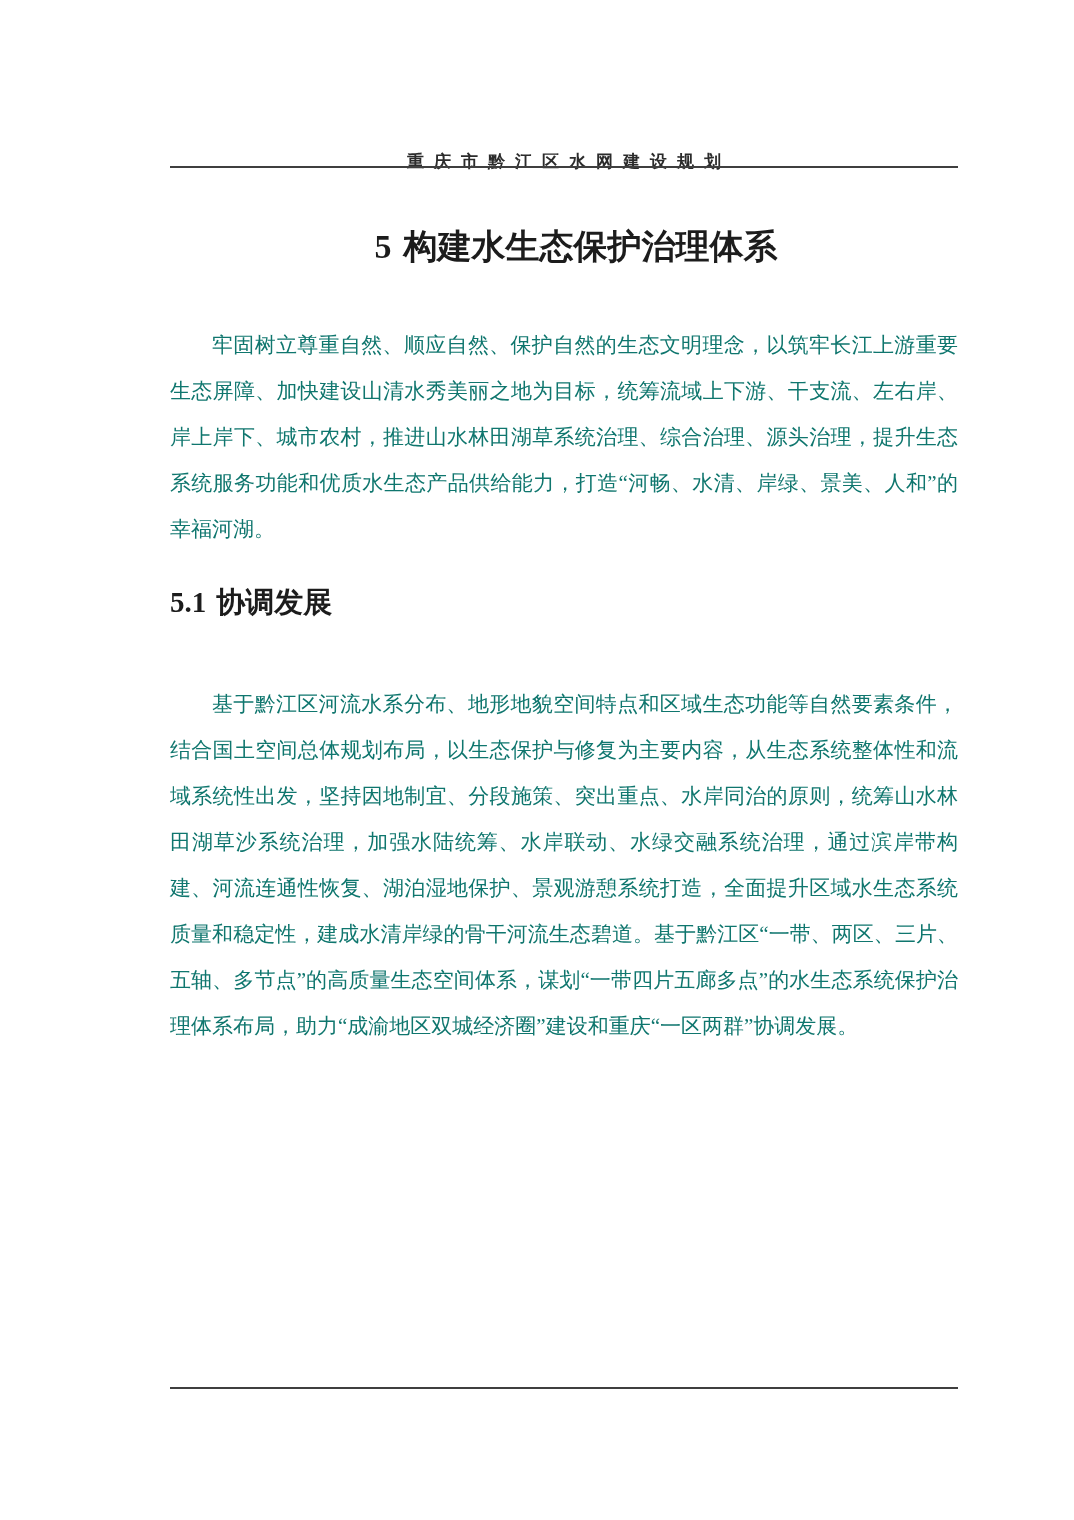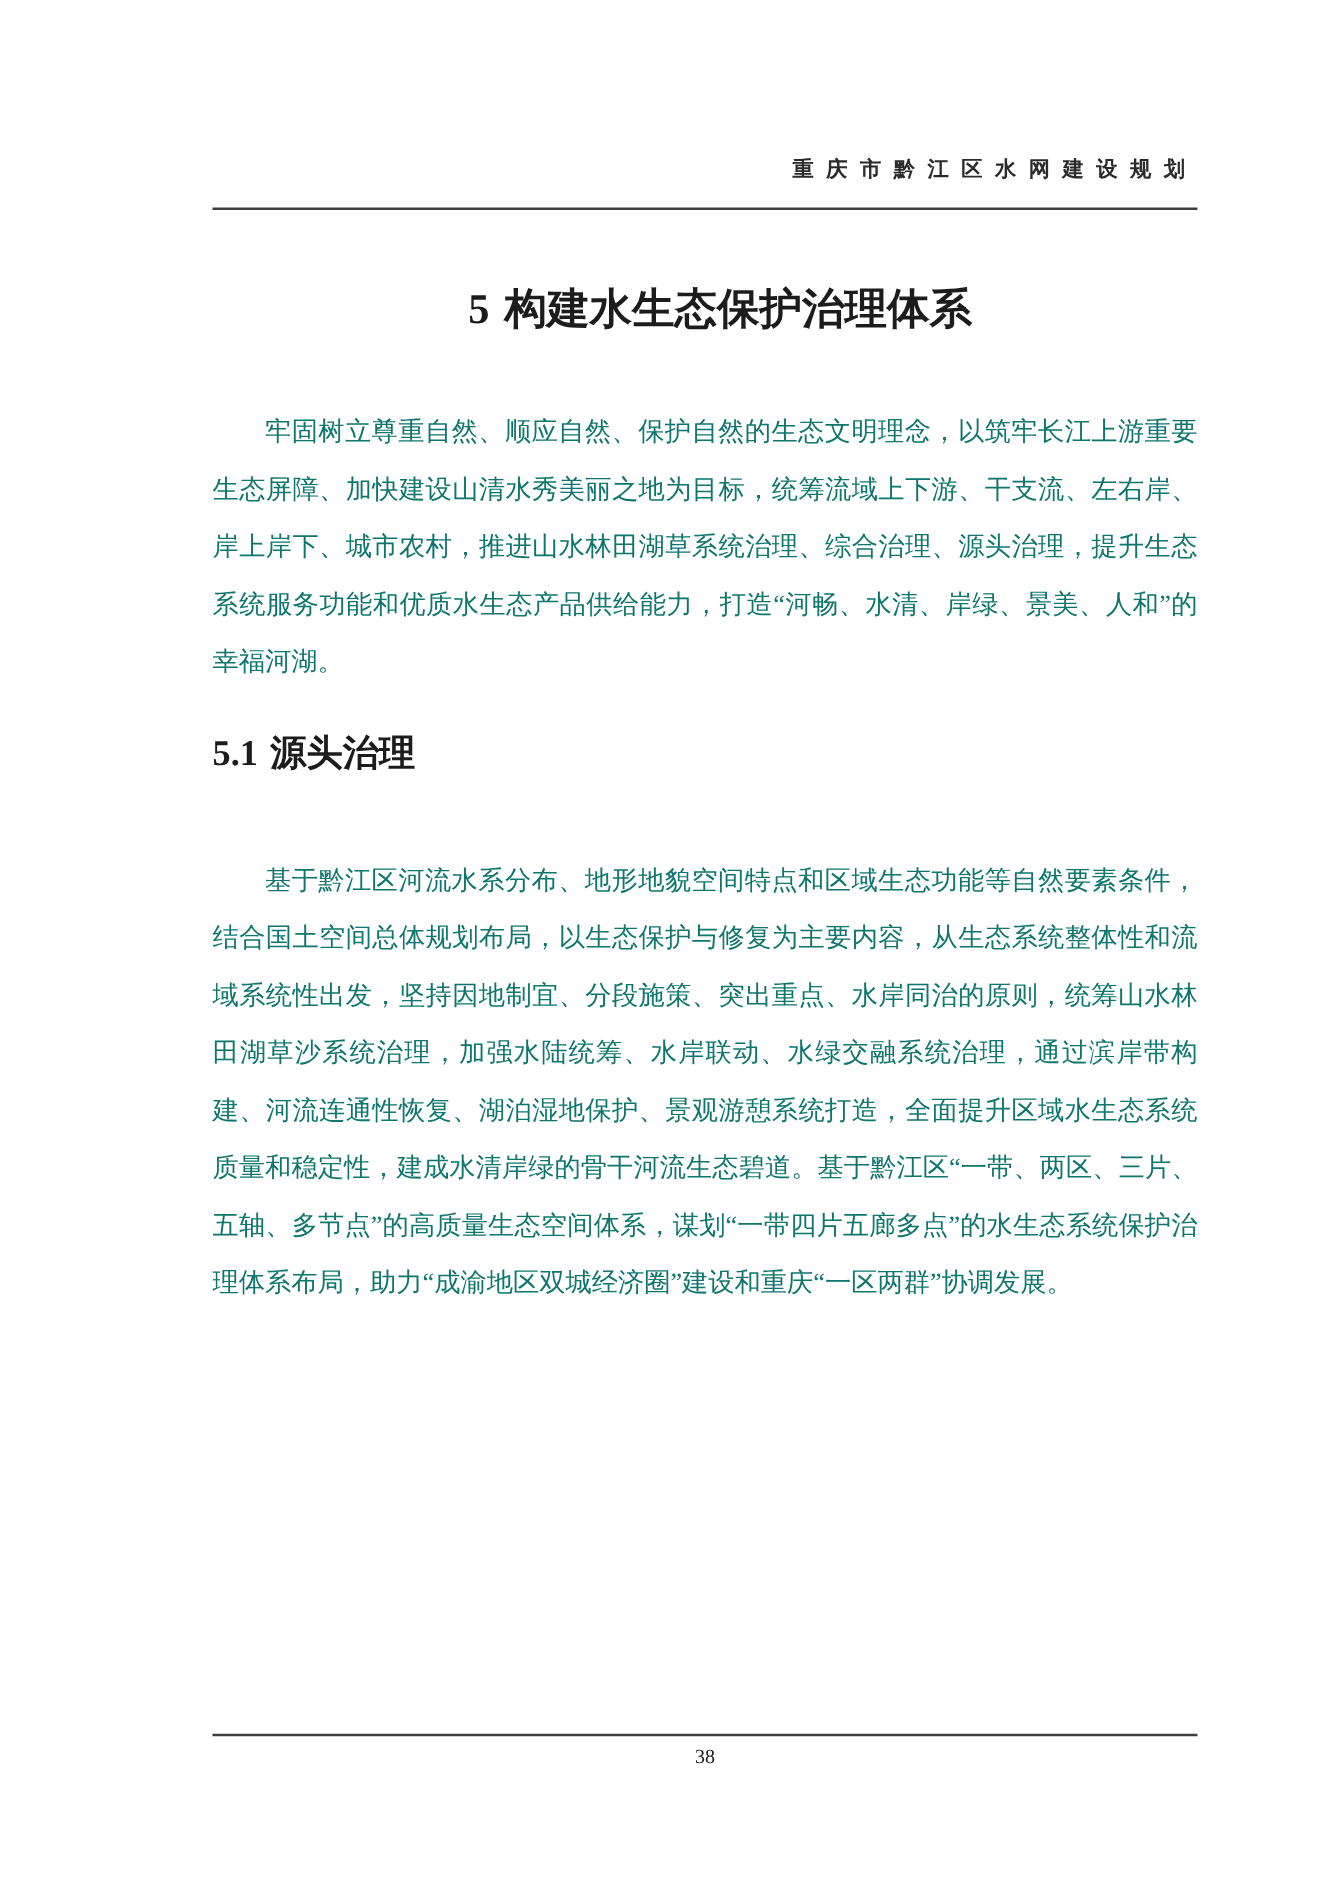--- a/index.html
+++ b/index.html
@@ -8,22 +8,22 @@
     width: 1074px;
     height: 1520px;
     margin: 0 auto;
     background: #ffffff;
     color: #1c1c1c;
     font-family: "Liberation Serif", "DejaVu Serif", serif;
     overflow: hidden;
   }
   .doc-header {
     position: absolute;
-    top: 124px; left: 170px; width: 788px;
-    text-align: right;
+    top: 150px; left: 170px; width: 788px;
+    text-align: center;
     font-family: "Liberation Sans", "DejaVu Sans", sans-serif;
     font-size: 17px;
     font-weight: 600;
     letter-spacing: 10px;
     text-indent: 10px;
     color: #2b2b2b;
     white-space: nowrap;
   }
   .header-rule {
     position: absolute;
@@ -92,23 +92,22 @@
 
   <div class="header-rule"></div>
 
   <h1 class="chapter-title" style="margin:0;">
     <span class="num">5</span><span>构建水生态保护治理体系</span>
   </h1>
 
   <p class="para intro-para">牢固树立尊重自然、顺应自然、保护自然的生态文明理念，以筑牢长江上游重要生态屏障、加快建设山清水秀美丽之地为目标，统筹流域上下游、干支流、左右岸、岸上岸下、城市农村，推进山水林田湖草系统治理、综合治理、源头治理，提升生态系统服务功能和优质水生态产品供给能力，打造“河畅、水清、岸绿、景美、人和”的幸福河湖。</p>
 
   <h2 class="section-heading" style="margin:0;">
-    <span class="num">5.1</span><span>源头治理</span>
+    <span class="num">5.1</span><span>协调发展</span>
   </h2>
 
   <p class="para layout-para">基于黔江区河流水系分布、地形地貌空间特点和区域生态功能等自然要素条件，结合国土空间总体规划布局，以生态保护与修复为主要内容，从生态系统整体性和流域系统性出发，坚持因地制宜、分段施策、突出重点、水岸同治的原则，统筹山水林田湖草沙系统治理，加强水陆统筹、水岸联动、水绿交融系统治理，通过滨岸带构建、河流连通性恢复、湖泊湿地保护、景观游憩系统打造，全面提升区域水生态系统质量和稳定性，建成水清岸绿的骨干河流生态碧道。基于黔江区“一带、两区、三片、五轴、多节点”的高质量生态空间体系，谋划“一带四片五廊多点”的水生态系统保护治理体系布局，助力“成渝地区双城经济圈”建设和重庆“一区两群”协调发展。</p>
 
 
   <div class="footer-rule"></div>
 
-  <div class="page-number">38</div>
 
 </div>
 
 </body></html>

